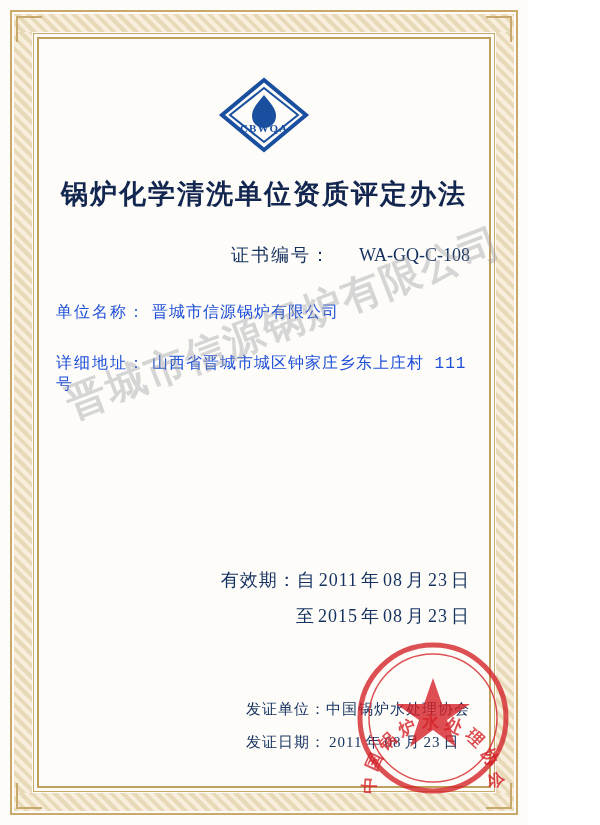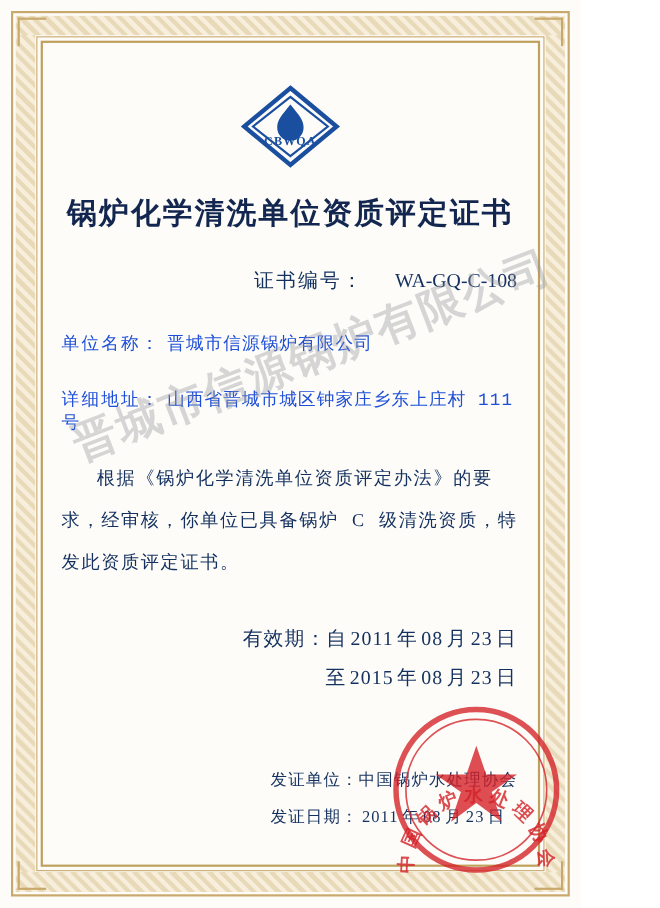--- a/index.html
+++ b/index.html
@@ -227,37 +227,34 @@
 
     <div class="logo-wrap">
       <svg class="logo" viewBox="0 0 100 78">
         <polygon points="50,4 92,39 50,74 8,39" fill="none" stroke="#1a4fa0" stroke-width="4"></polygon>
         <polygon points="50,12 84,39 50,66 16,39" fill="none" stroke="#1a4fa0" stroke-width="2"></polygon>
         <path d="M50 19 C 42 29, 38 33, 38 40 a 12 12 0 0 0 24 0 c 0 -7 -4 -11 -12 -21 z" fill="#1a4fa0"></path>
         <text x="50" y="56" text-anchor="middle" font-family="Liberation Serif, serif" font-size="11" font-weight="bold" fill="#1a4fa0" letter-spacing="1">CBWQA</text>
       </svg>
     </div>
 
-    <div class="title">锅炉化学清洗单位资质评定证书</div>
+    <div class="title">锅炉化学清洗单位资质评定办法</div>
 
     <div class="cert-no-row">
       <span class="cert-no-label">证书编号：</span><span class="cert-no-value">WA-GQ-C-108</span>
     </div>
 
     <div class="field-row row-company">
       <span class="label">单位名称：</span><span class="value">晋城市信源锅炉有限公司</span>
     </div>
 
     <div class="field-row row-address">
       <span class="label">详细地址：</span><span class="value">山西省晋城市城区钟家庄乡东上庄村 111 号</span>
     </div>
 
-    <div class="body-text">
-      <span>根据《锅炉化学清洗单位资质评定办法》的</span><span>要求，经审核，你单位已具备锅炉</span><span class="grade">C</span><span>级清洗</span><span>资质，特发此资质评定证书。</span>
-    </div>
 
     <div class="valid-block">
       <div class="line">
         <span>有效期：自</span><span class="num">2011</span><span>年</span><span class="num">08</span><span>月</span><span class="num">23</span><span>日</span>
       </div>
       <div class="line">
         <span>至</span><span class="num">2015</span><span>年</span><span class="num">08</span><span>月</span><span class="num">23</span><span>日</span>
       </div>
     </div>
 

